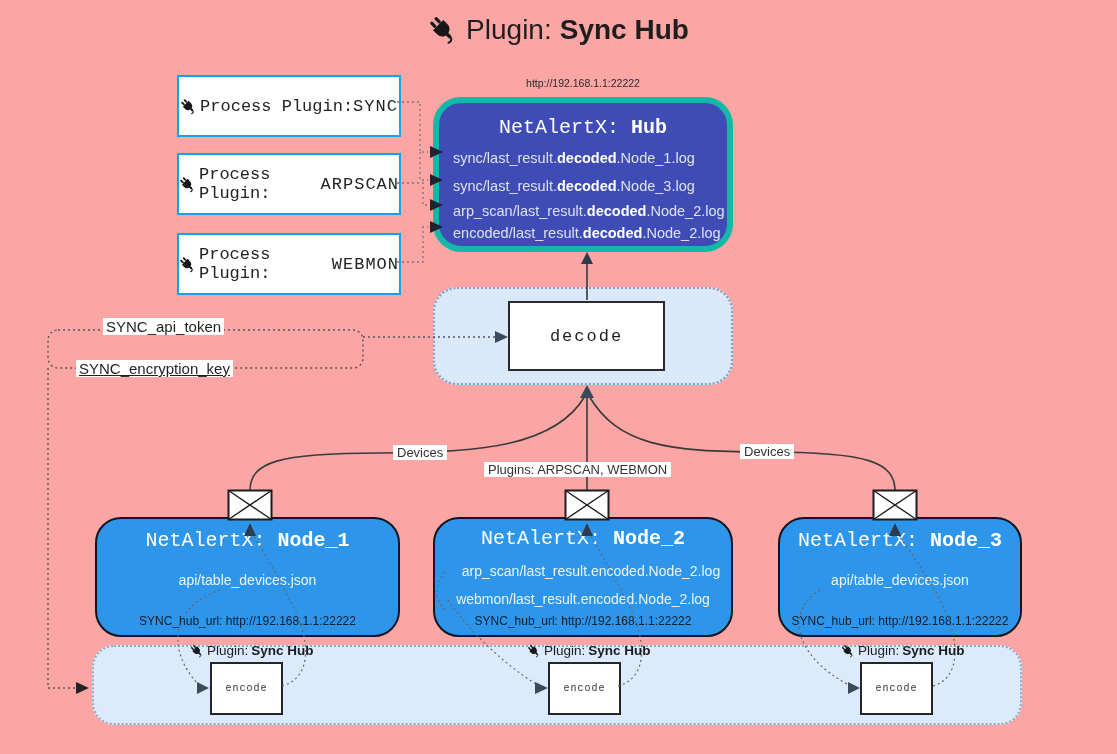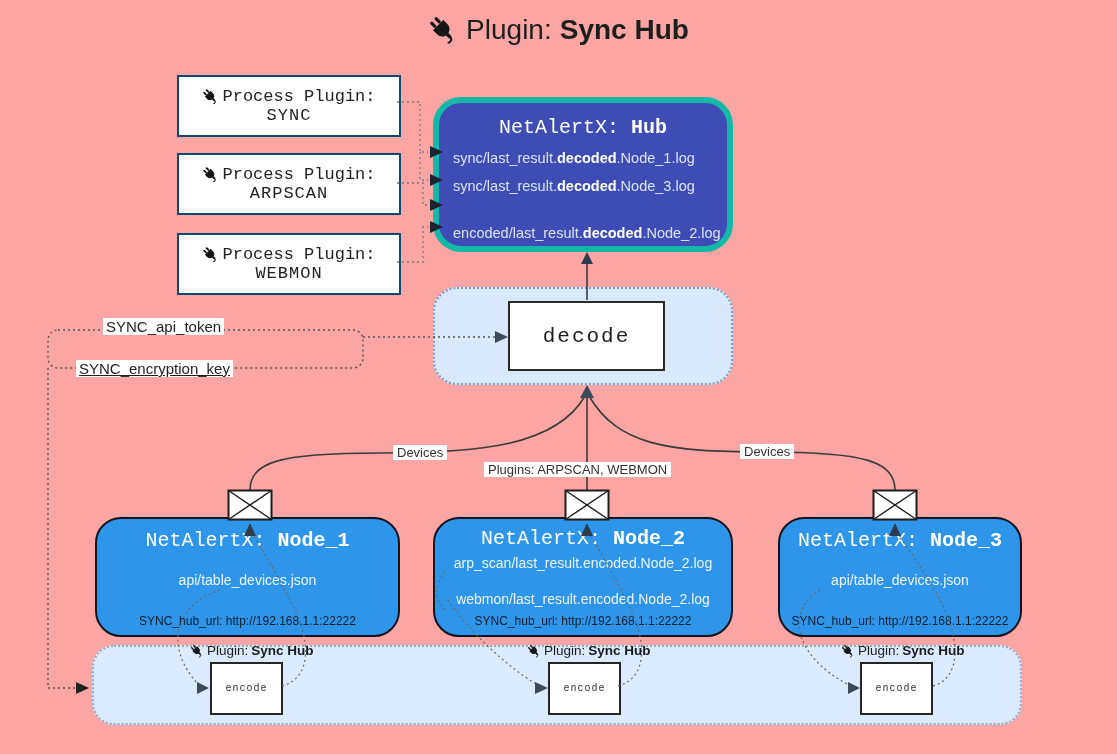--- a/index.html
+++ b/index.html
@@ -9,40 +9,40 @@
   svg.overlay{position:absolute;left:0;top:0;width:1117px;height:754px;z-index:5;pointer-events:none;}
 
   
   .title{left:0;top:14px;width:1117px;display:flex;align-items:center;justify-content:center;gap:8px;z-index:2;}
   .title .t-prefix{font-size:28px;color:#1e1e1e;}
   .title .t-name{font-size:28px;font-weight:700;color:#1e1e1e;}
 
   .mono{font-family:"Liberation Mono",monospace;}
 
   
-  .pbox{left:177px;width:220px;height:58px;background:#fff;border:2px solid #0c4a6e;z-index:2;
-        display:flex;flex-direction:column;justify-content:center;align-items:center;}
+  .pbox{left:177px;width:220px;height:58px;background:#fff;border:2px solid #0ea5e9;z-index:2;
+        display:flex;flex-direction:row;justify-content:center;align-items:center;}
   .pbox .l1{display:flex;align-items:center;gap:3px;font-size:17px;}
   .pbox .l2{font-size:17px;letter-spacing:1px;}
 
   
   .hub-url{left:433px;top:77px;width:300px;text-align:center;font-size:10.5px;color:#2a2a2a;z-index:2;}
   .hub{left:433px;top:97px;width:300px;height:155px;background:#3f4cb5;border:6px solid #14b8a6;
        border-radius:28px;box-sizing:border-box;z-index:2;}
   .hub-title{position:absolute;left:0;top:13px;width:100%;text-align:center;color:#fff;font-size:20px;}
   .hub-title b{font-weight:700;}
   .hublog{position:absolute;left:14px;color:#dde2f3;font-size:14.5px;white-space:nowrap;}
   .hublog b{color:#ffffff;}
 
   
   .decode-panel{left:433px;top:287px;width:300px;height:98px;background:#d9e9fa;border:2px dotted #7d9cc0;
                 border-radius:24px;box-sizing:border-box;z-index:2;}
   .decode-box{left:508px;top:301px;width:157px;height:70px;background:#fff;border:2px solid #2b2b2b;
               box-sizing:border-box;z-index:3;display:flex;align-items:center;justify-content:center;
-              font-size:21px;color:#1d1d1d;letter-spacing:2px;}
+              font-size:17px;color:#1d1d1d;letter-spacing:2px;}
 
   
   .cfg-label{z-index:6;background:#fff;font-size:15px;color:#1f1f1f;padding:0 3px;white-space:nowrap;}
 
   
   .edge-label{z-index:6;background:#fff;font-size:13px;color:#333;padding:0 4px;white-space:nowrap;}
 
   
   .node{background:#2d96ea;border:2px solid #14141e;border-radius:26px;box-sizing:border-box;
         top:517px;height:120px;z-index:2;}
@@ -156,24 +156,26 @@
   <div class="abs pbox mono" style="top:233px;">
     <div class="l1">
       <svg class="plug" width="17" height="17" viewBox="0 0 24 24">
           <use href="#plug-shape"></use>
         </svg>
       <span>Process Plugin:</span>
     </div>
     <div class="l2">WEBMON</div>
   </div>
 
+  <div class="abs hub-url">http://192.168.1.1:22222</div>
   <div class="abs hub">
     <div class="hub-title mono"><span>NetAlertX: </span><b>Hub</b></div>
     <div class="hublog" style="top:47px;"><span>sync/last_result.</span><b>decoded</b><span>.Node_1.log</span></div>
     <div class="hublog" style="top:75px;"><span>sync/last_result.</span><b>decoded</b><span>.Node_3.log</span></div>
+    <div class="hublog" style="top:100px;"><span>arp_scan/last_result.</span><b>decoded</b><span>.Node_2.log</span></div>
     <div class="hublog" style="top:122px;"><span>encoded/last_result.</span><b>decoded</b><span>.Node_2.log</span></div>
   </div>
 
   <div class="abs decode-panel"></div>
   <div class="abs decode-box mono">decode</div>
 
   <div class="abs cfg-label" style="left:103px;top:318px;">SYNC_api_token</div>
   <div class="abs cfg-label" style="left:76px;top:360px;text-decoration:underline;">SYNC_encryption_key</div>
 
   <div class="abs edge-label" style="left:393px;top:445px;">Devices</div>
@@ -190,21 +192,21 @@
       <use href="#envelope-shape"></use>
     </svg>
 
   <div class="abs node" style="left:95px;width:305px;">
     <div class="node-title mono"><span>NetAlertX: </span><b>Node_1</b></div>
     <div class="node-file" style="top:53px;">api/table_devices.json</div>
     <div class="node-url">SYNC_hub_url: http://192.168.1.1:22222</div>
   </div>
   <div class="abs node" style="left:433px;width:300px;">
     <div class="node-title mono" style="top:8px;"><span>NetAlertX: </span><b>Node_2</b></div>
-    <div class="node-file" style="top:36px;">arp_scan/last_result.encoded.Node_2.log</div>
+    <div class="node-file" style="top:44px;margin-left:8px;">arp_scan/last_result.encoded.Node_2.log</div>
     <div class="node-file" style="top:72px;">webmon/last_result.encoded.Node_2.log</div>
     <div class="node-url">SYNC_hub_url: http://192.168.1.1:22222</div>
   </div>
   <div class="abs node" style="left:778px;width:244px;padding-left:39px;">
     <div class="node-title mono"><span>NetAlertX: </span><b>Node_3</b></div>
     <div class="node-file" style="top:53px;">api/table_devices.json</div>
     <div class="node-url">SYNC_hub_url: http://192.168.1.1:22222</div>
   </div>
 
   <div class="abs encode-panel"></div>

